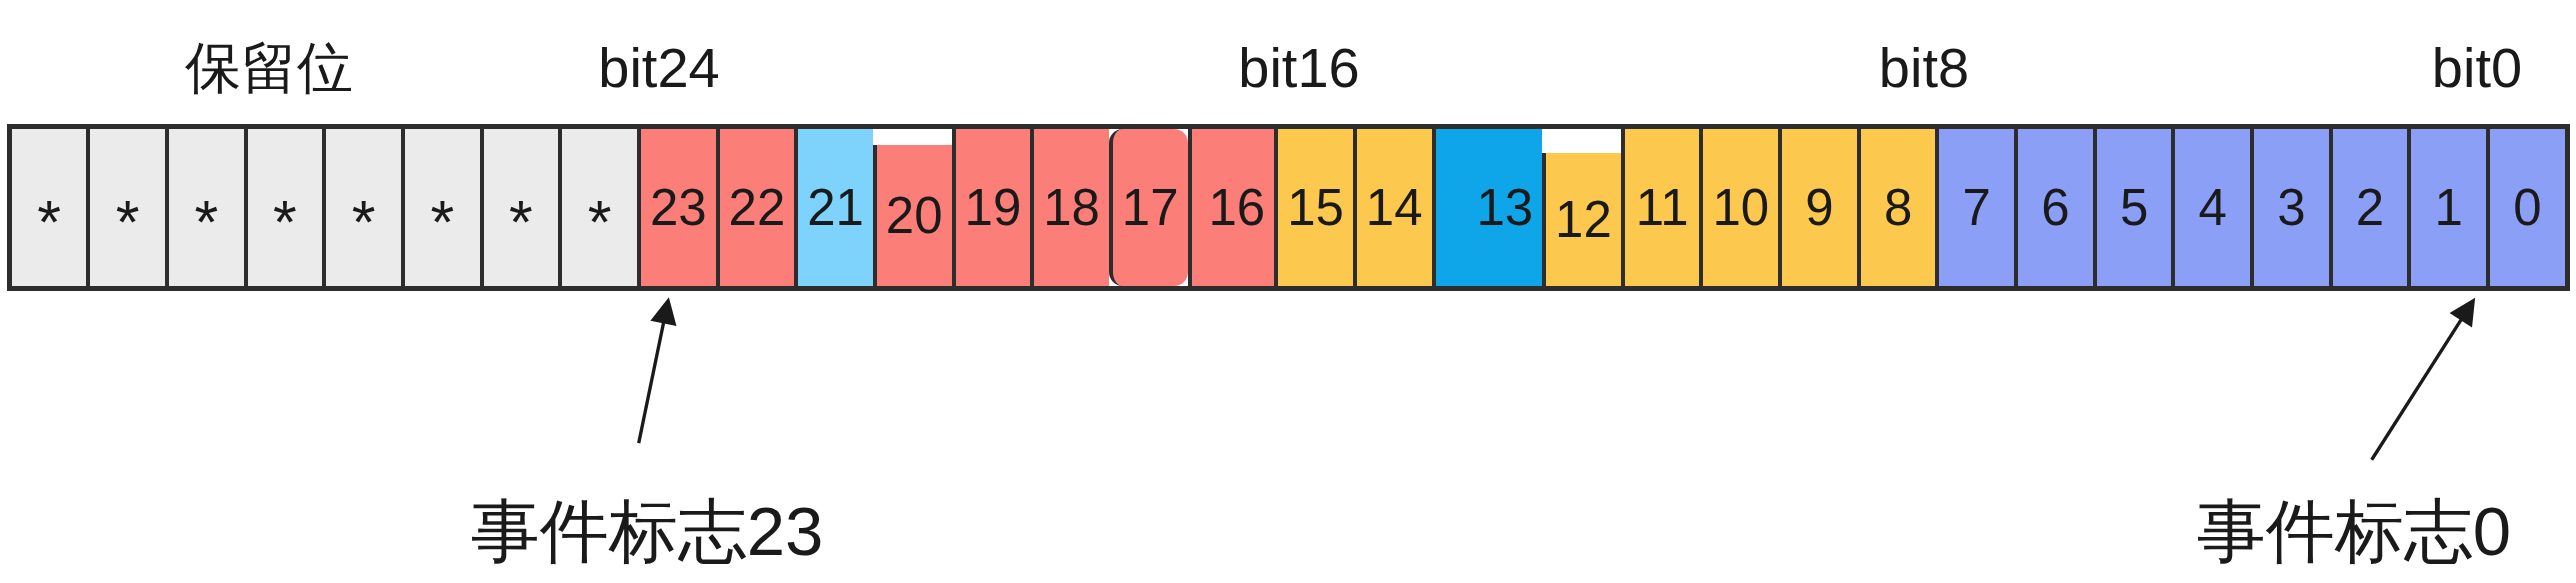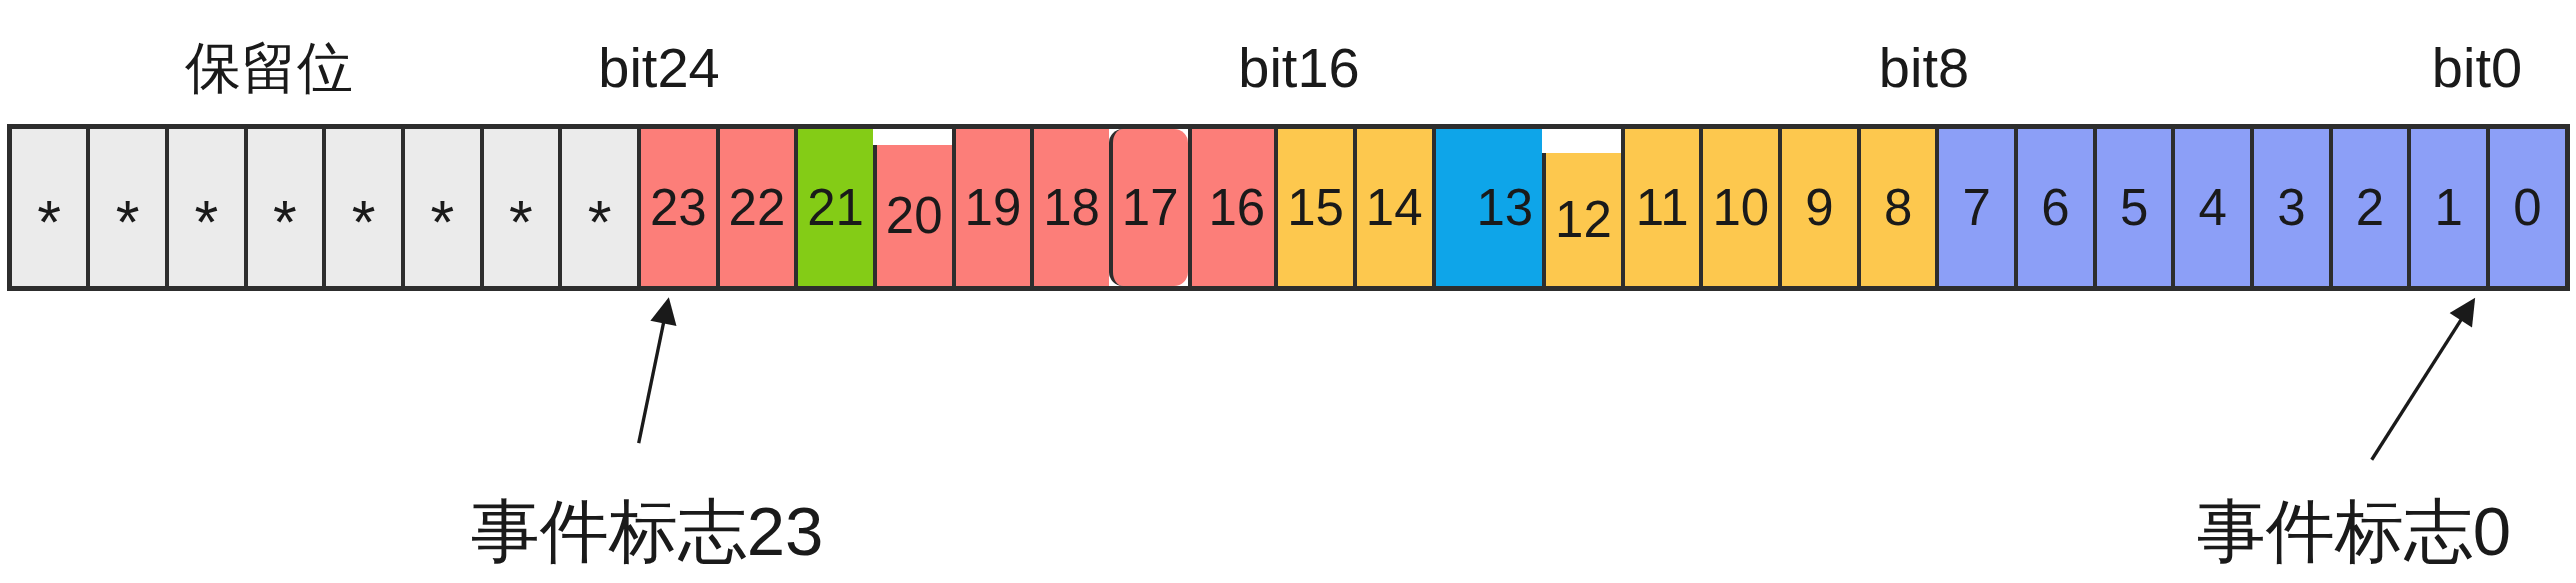--- a/index.html
+++ b/index.html
@@ -76,21 +76,21 @@
     <div class="cell g0 reserved" style="background: rgb(235, 235, 235);">
         <span>*</span>
       </div>
 
     <div class="cell g1" style="background: rgb(252, 126, 121);">
         <span>23</span>
       </div>
     <div class="cell g1" style="background: rgb(252, 126, 121);">
         <span>22</span>
       </div>
-    <div class="cell g1" style="background: #84cc16;">
+    <div class="cell g1" style="background: #7dd3fc;">
         <span>21</span>
       </div>
     <div class="cell g1" style="background: rgb(252, 126, 121); margin-top: 16px;">
         <span>20</span>
       </div>
     <div class="cell g1" style="background: rgb(252, 126, 121);">
         <span>19</span>
       </div>
     <div class="cell g1" style="background: rgb(252, 126, 121);">
         <span>18</span>

